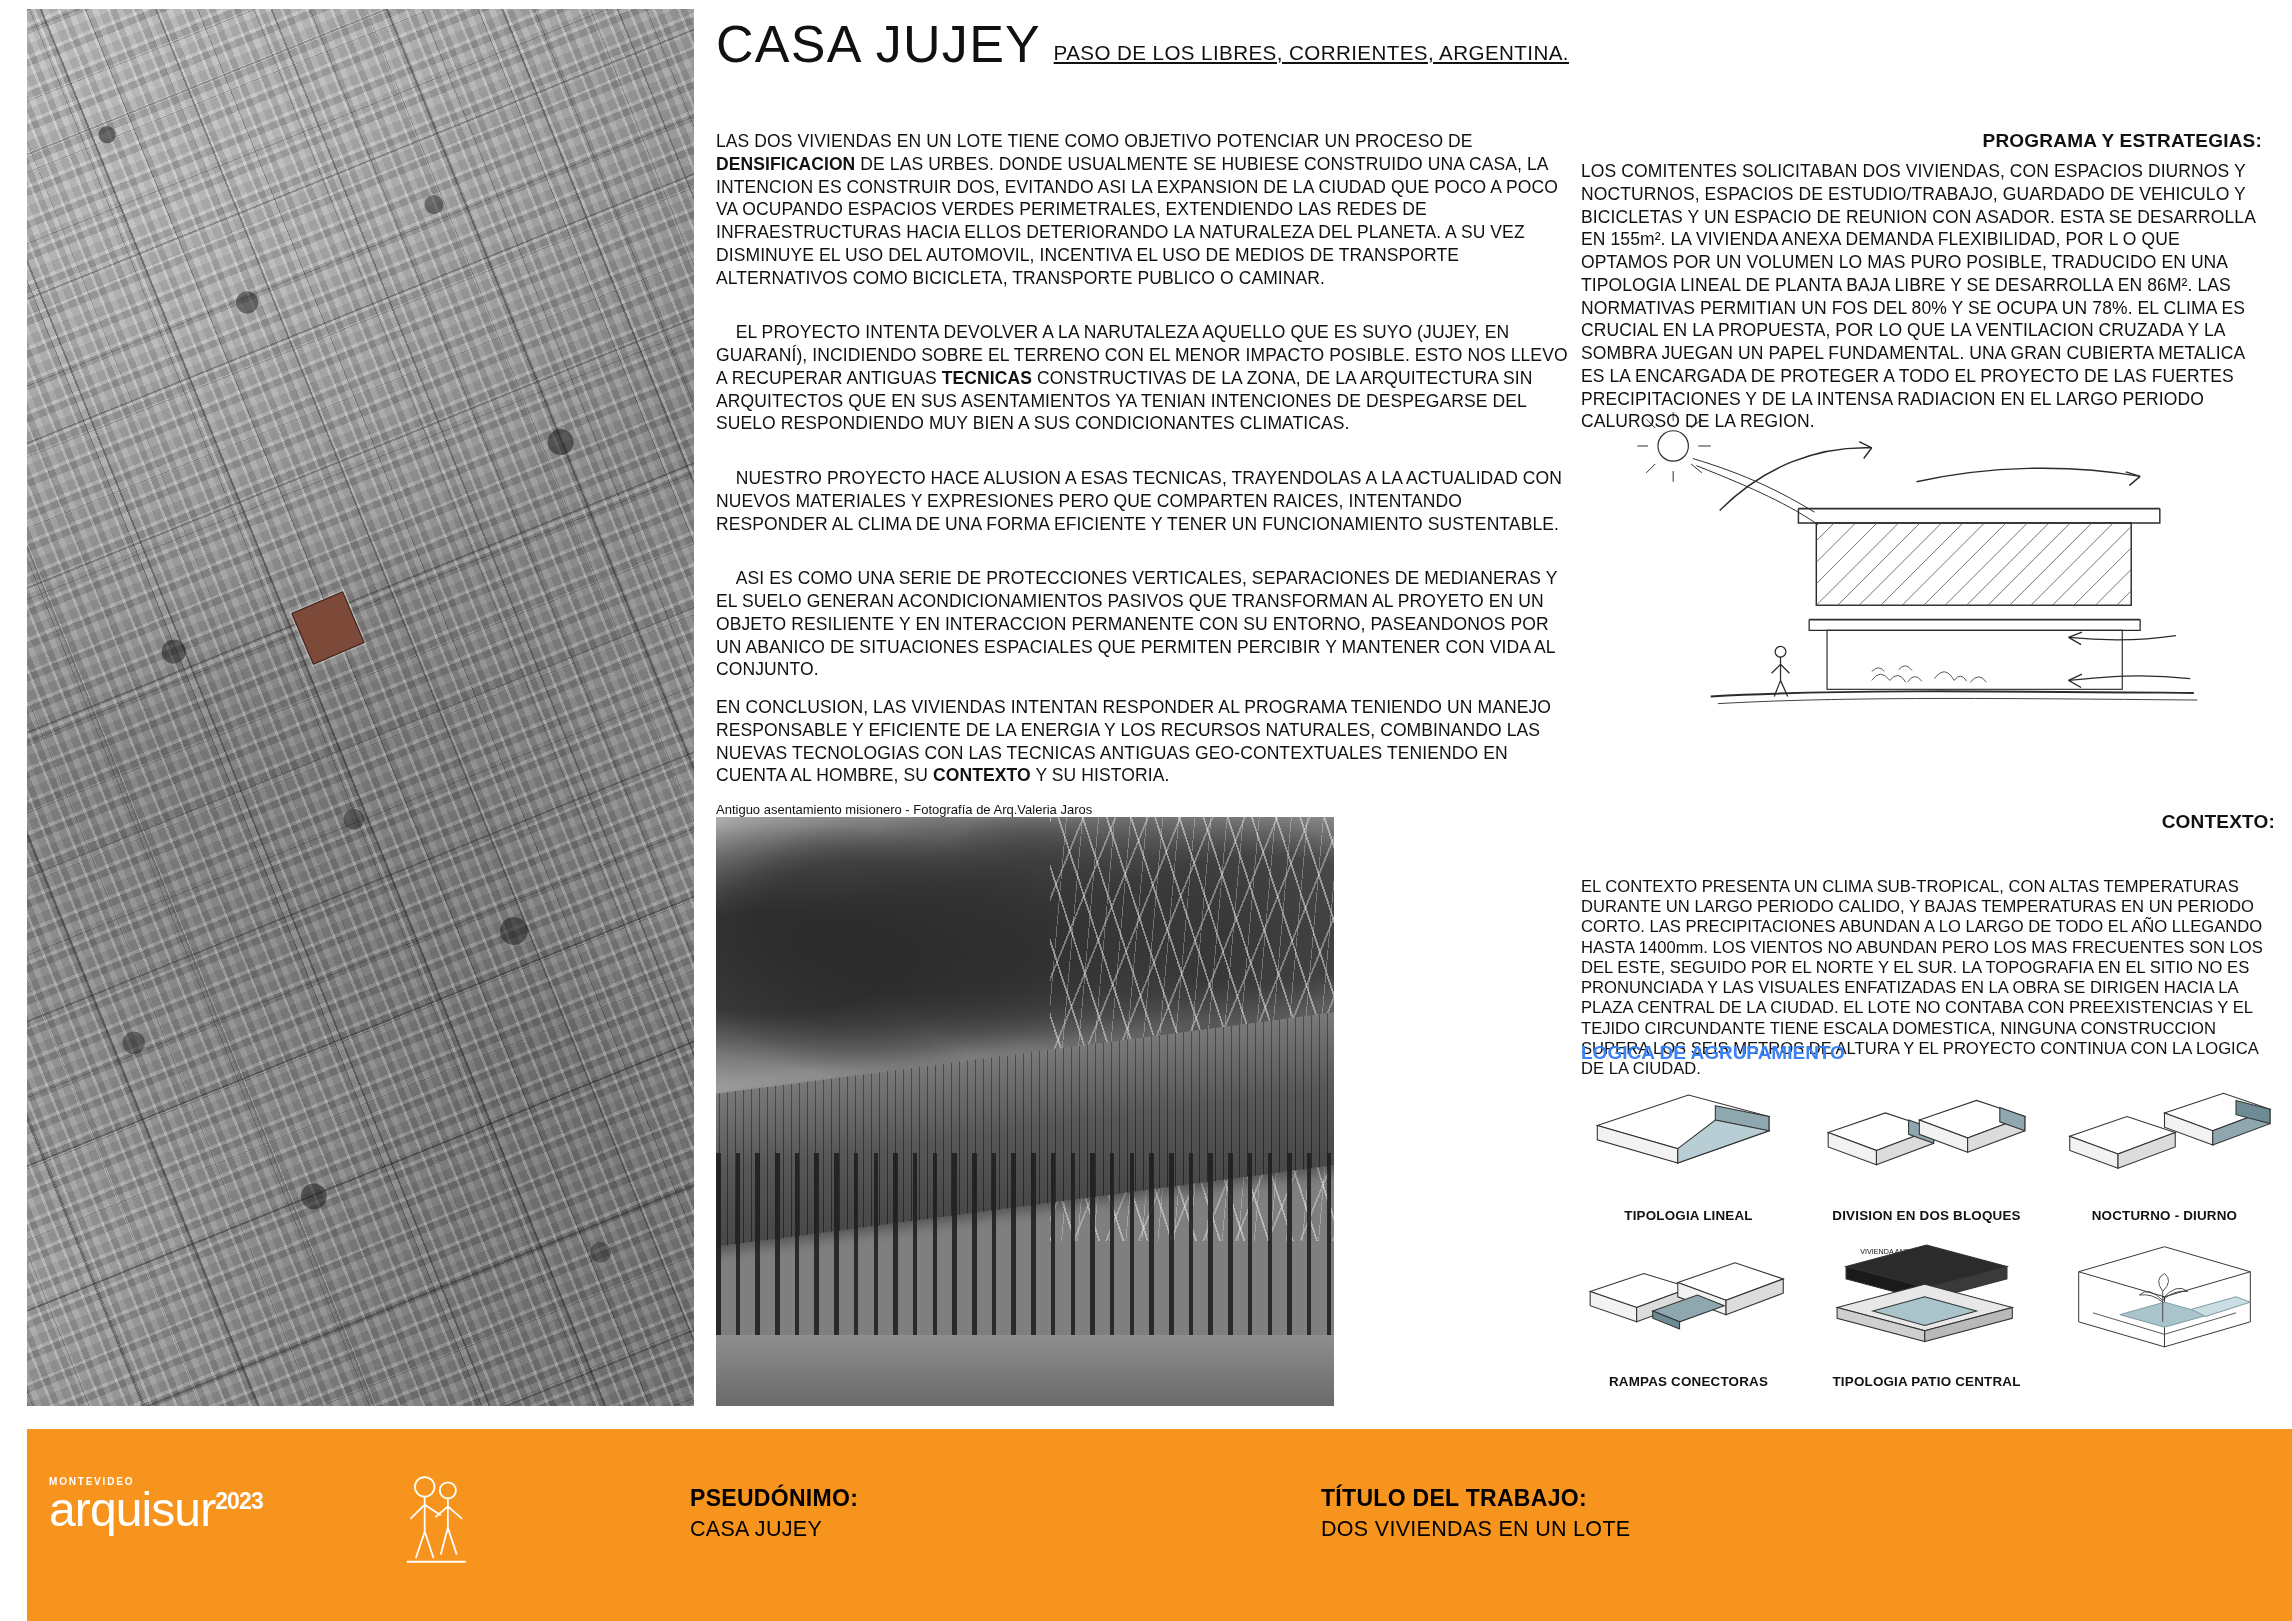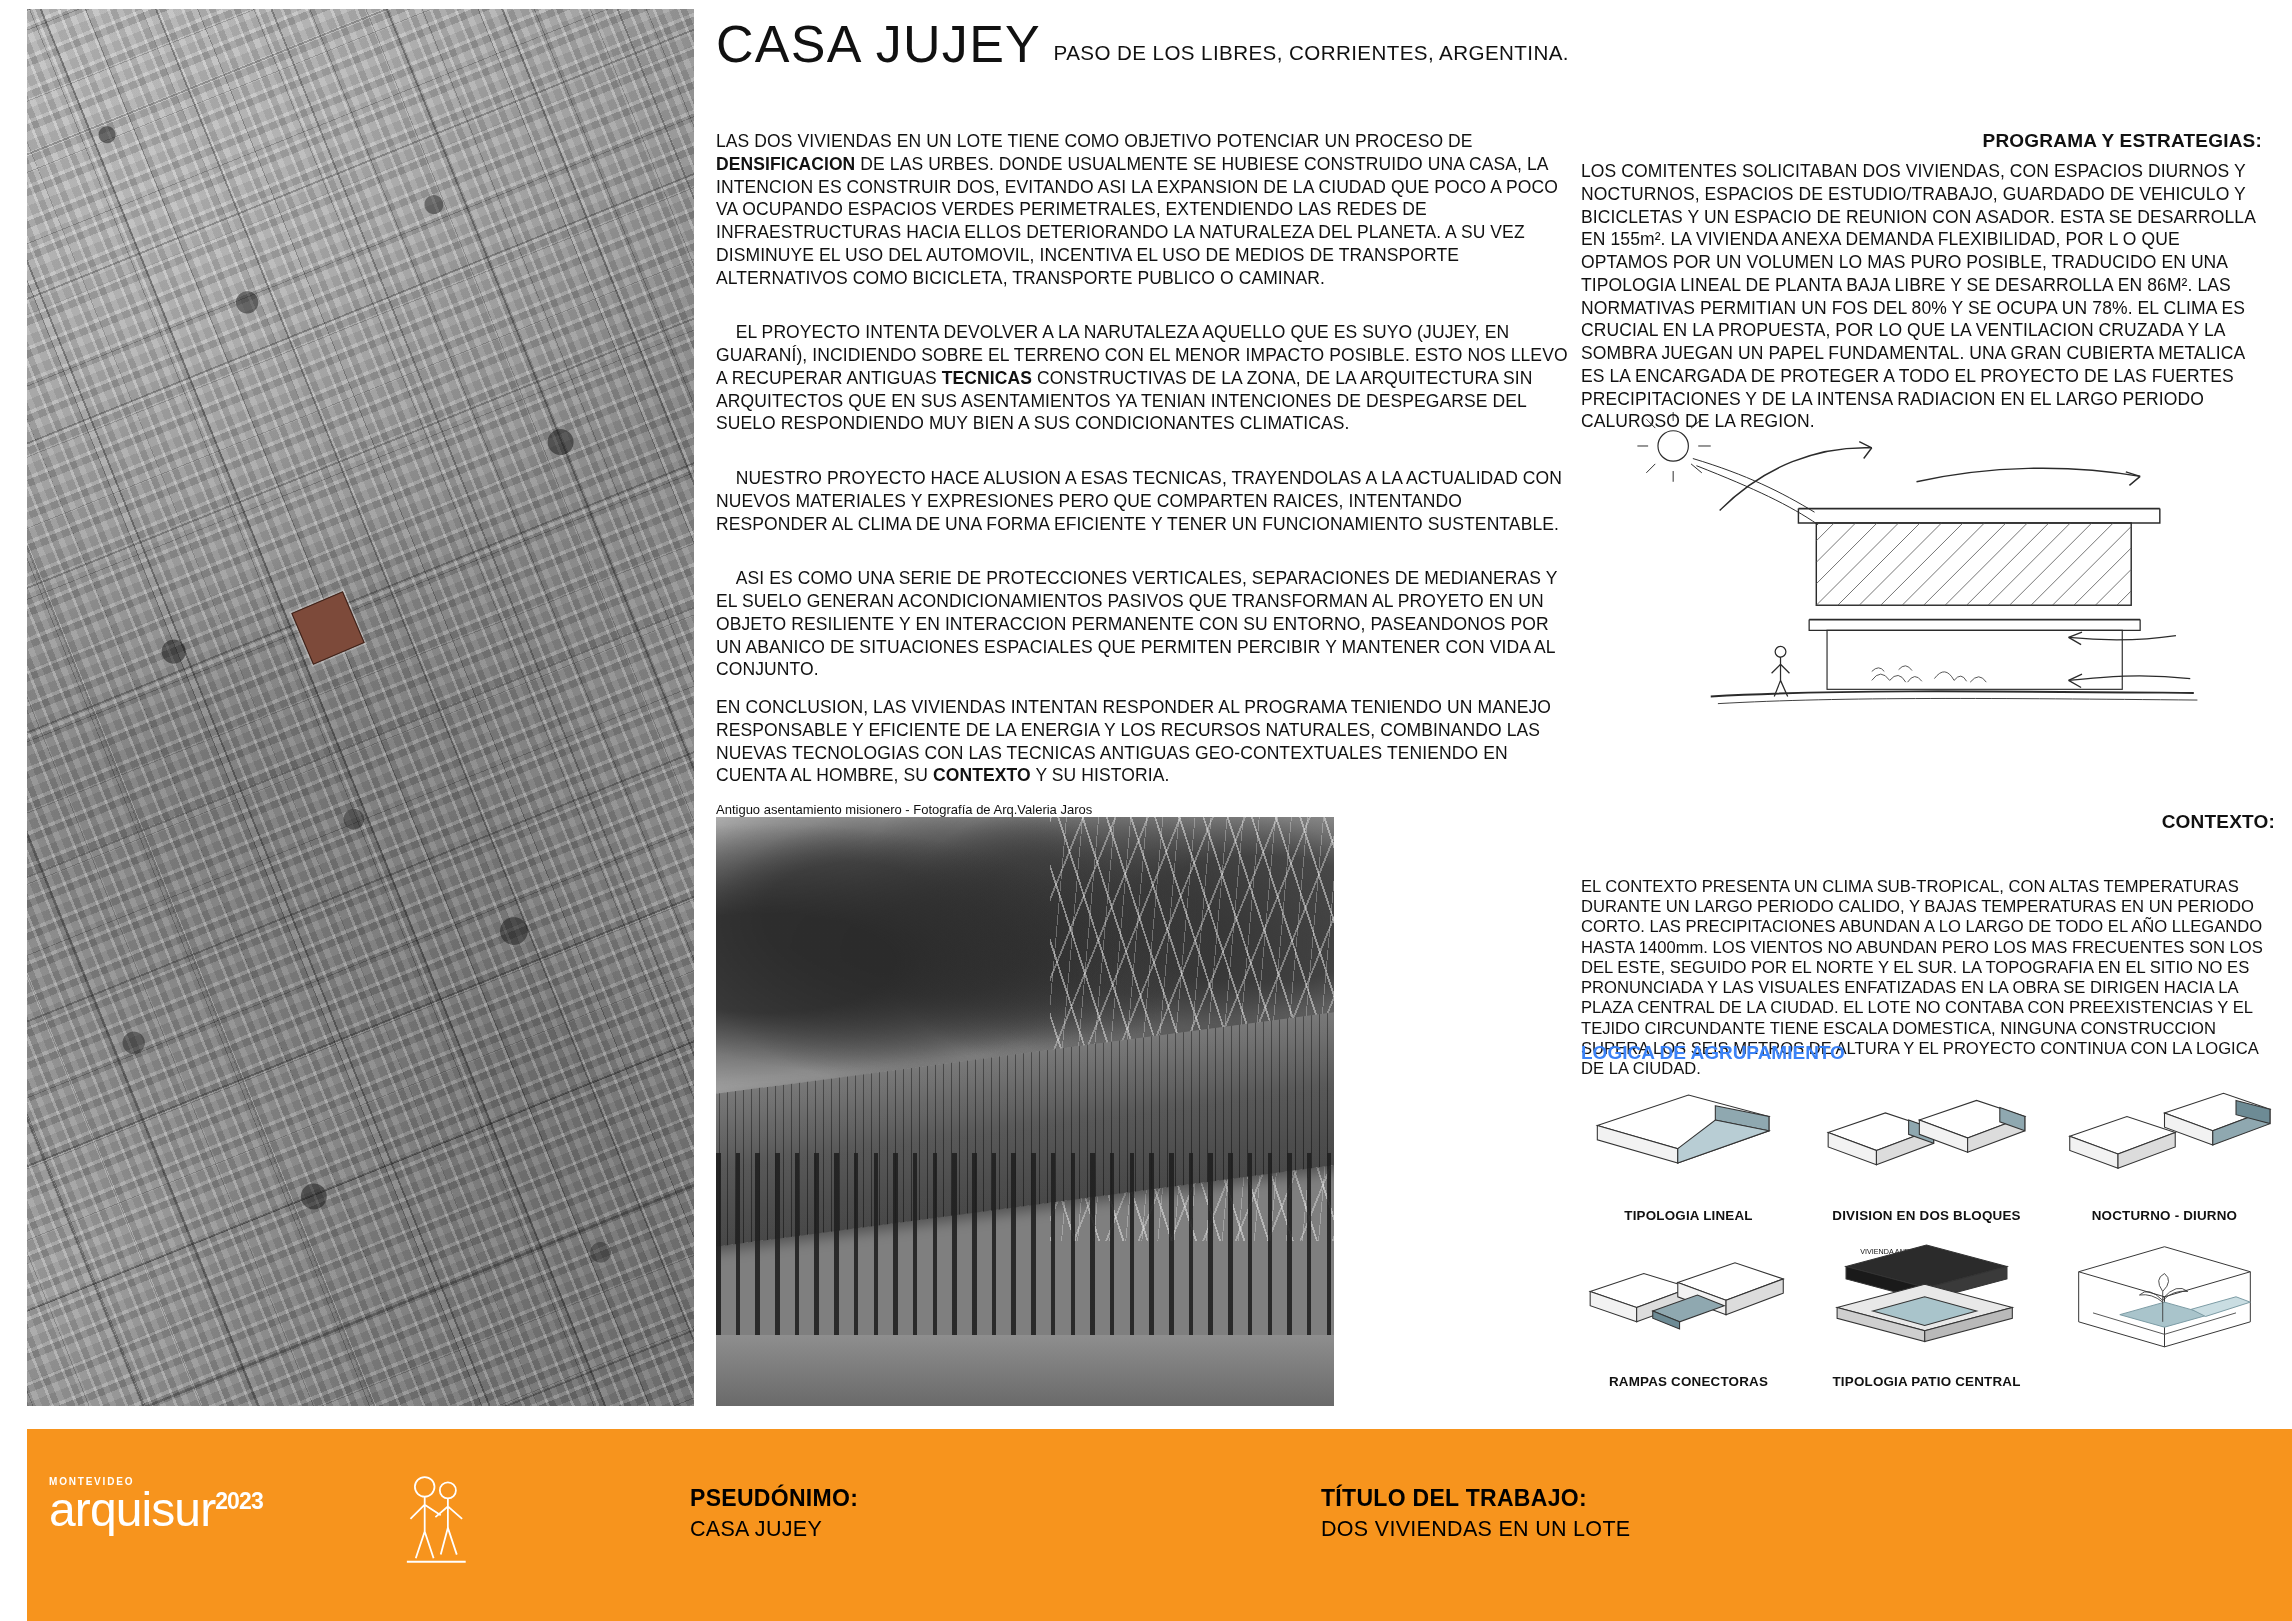--- a/index.html
+++ b/index.html
@@ -54,21 +54,21 @@
   .aerial .site {
     position: absolute; left: 273px; top: 591px; width: 56px; height: 56px;
     background: #7d4a3a; border: 1.8px solid #3a2018;
     transform: rotate(-23deg);
     box-shadow: 0 0 0 1.8px rgba(255,255,255,0.25);
   }
 
   
   .title-wrap { position: absolute; left: 716px; top: 18px; display: flex; align-items: flex-end; gap: 12.5px; }
   .title-main { font-size: 52px; font-weight: 400; letter-spacing: 1.3px; color: #111; line-height: 1; }
-  .title-sub { font-size: 20.6px; letter-spacing: 0.4px; color: #111; padding-bottom: 5.4px; }
+  .title-sub { font-size: 20.6px; letter-spacing: 0.4px; color: #111; padding-bottom: 5.4px; text-decoration: underline; }
 
   
   .col-left { position: absolute; left: 716px; top: 130px; width: 855px; }
   .col-right { position: absolute; left: 1581px; top: 130px; width: 681px; }
 
   .body-text {
     font-size: 17.5px; line-height: 1.30; color: #111;
     letter-spacing: 0.1px; text-align: left;
   }
   .body-text p { margin-bottom: 15px; }

